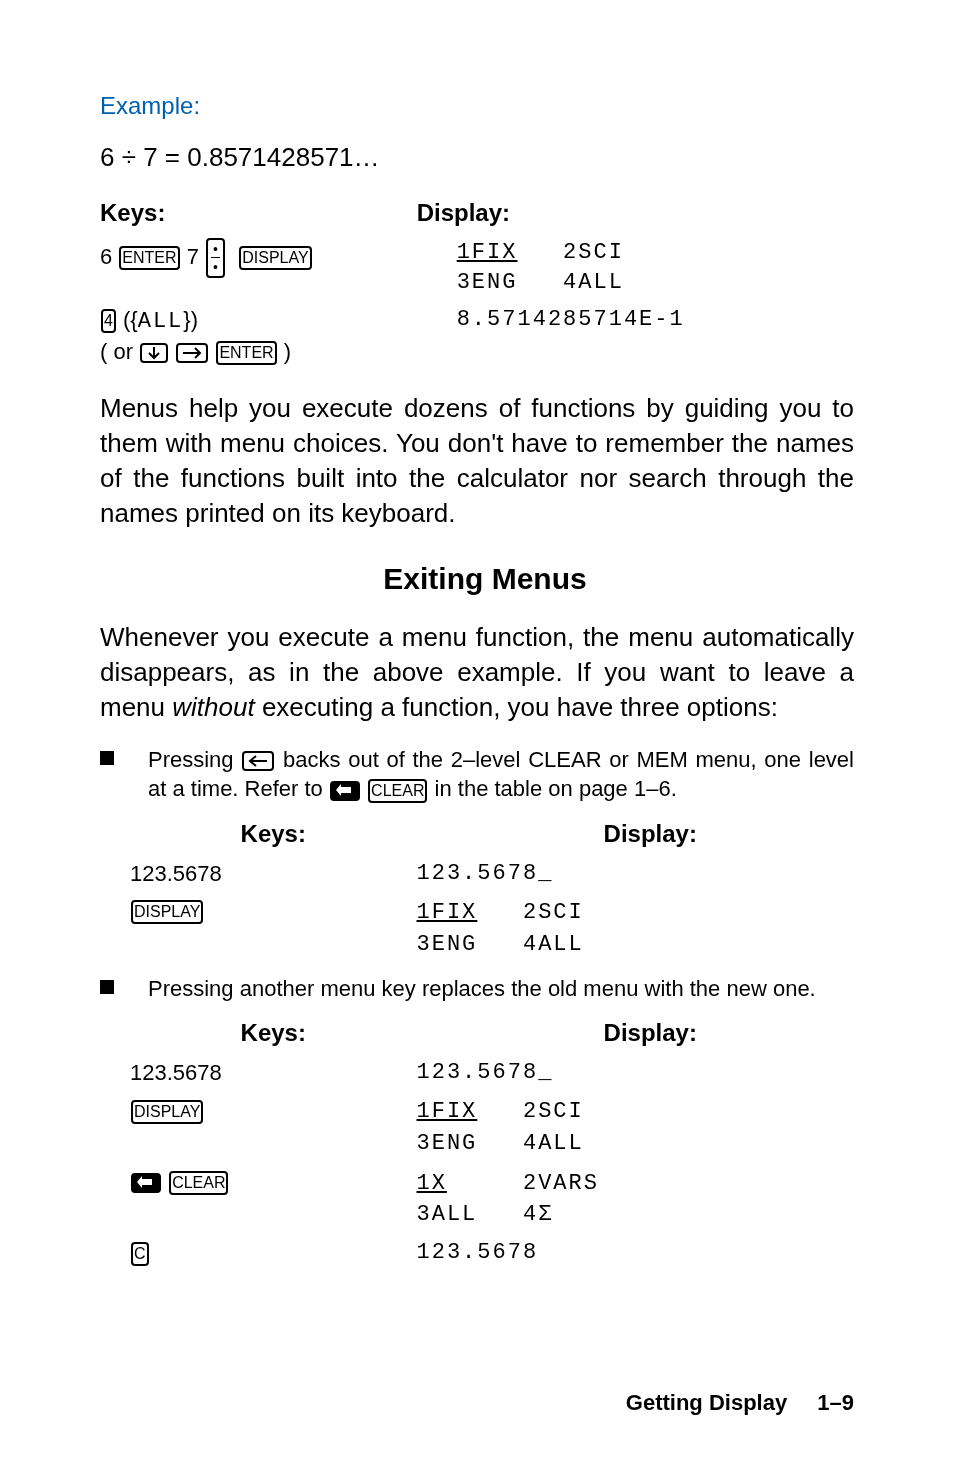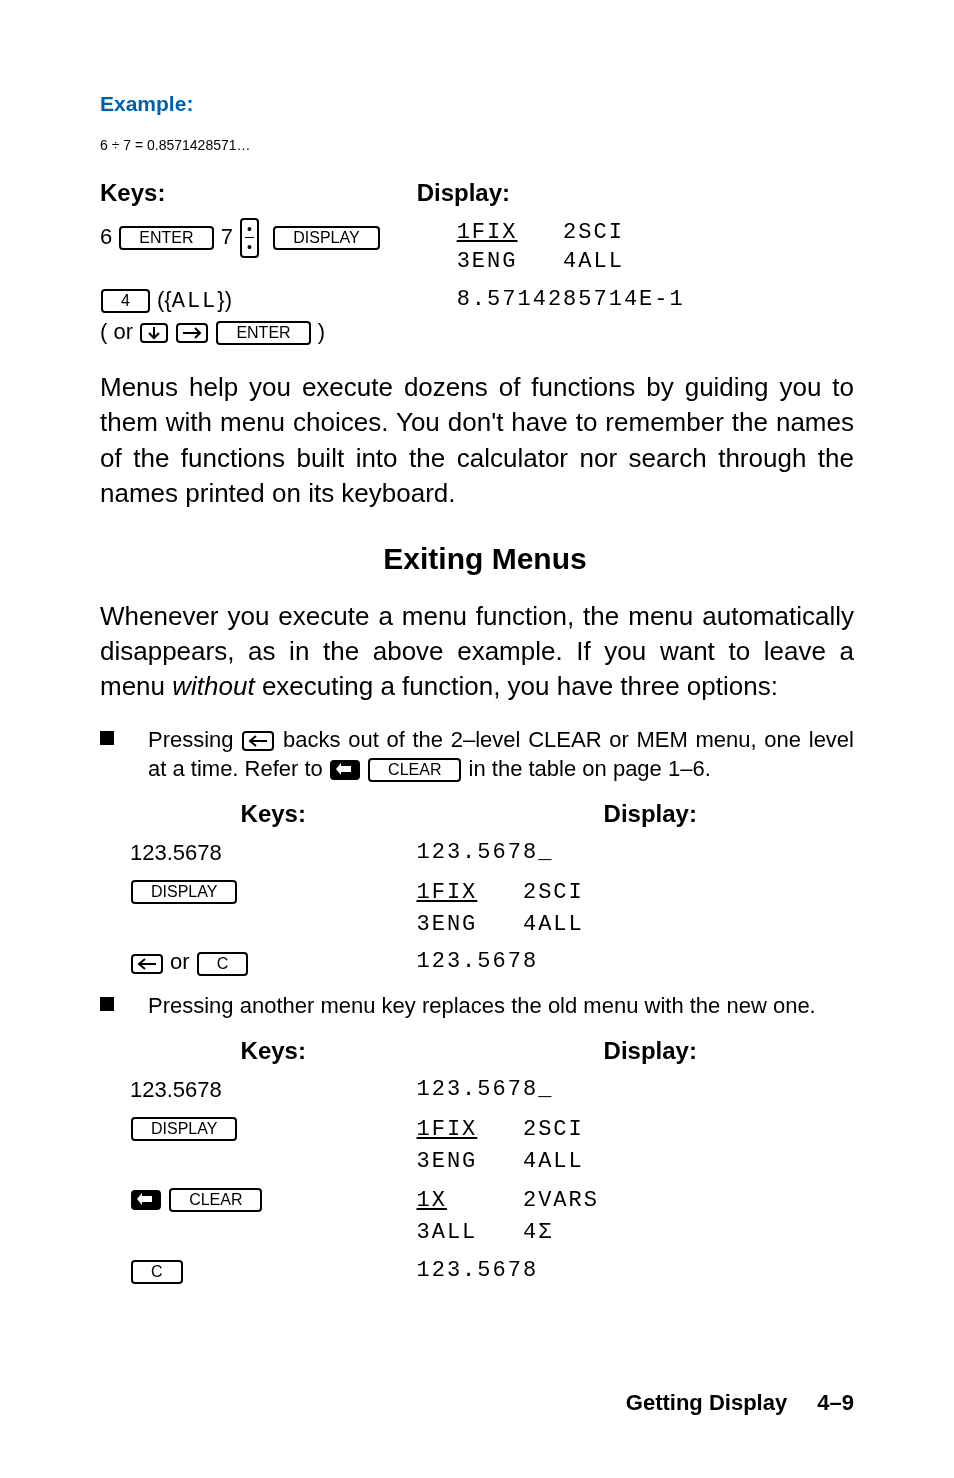--- a/index.html
+++ b/index.html
@@ -14,26 +14,26 @@
     font-family: Arial, Helvetica, sans-serif;
     font-size: 22px;
     color: #000;
     line-height: 1.35;
     box-sizing: border-box;
     padding: 90px 100px 60px 100px;
     position: relative;
   }
   .example-heading {
     color: #0060b0;
-    font-weight: bold;
-    font-size: 21px;
+    font-weight: normal;
+    font-size: 24px;
     margin-bottom: 18px;
   }
   .equation {
-    font-size: 14px;
+    font-size: 26px;
     margin-bottom: 18px;
   }
   .tbl {
     width: 100%;
     border-collapse: collapse;
   }
   .tbl td {
     vertical-align: top;
     padding: 4px 0;
   }
@@ -52,21 +52,21 @@
   }
   .seg-indent {
     padding-left: 40px;
     display: block;
   }
   .underline { text-decoration: underline; }
   .keycap {
     display: inline-block;
     border: 2px solid #000;
     border-radius: 4px;
-    padding: 0 18px;
+    padding: 0 1px;
     font-size: 16px;
     line-height: 20px;
     vertical-align: middle;
     background: #fff;
     margin: 0 1px;
     font-weight: normal;
     font-family: Arial, Helvetica, sans-serif;
   }
   .keycap-dark {
     background: #000;
@@ -214,29 +214,20 @@
   </tr>
   <tr>
     <td class="col-keys">
       <span class="keycap">DISPLAY</span>
     </td>
     <td class="col-disp">
       <span class="seg"><span class="underline">1FIX</span>   <span>2SCI</span></span><br>
       <span class="seg"><span>3ENG</span>   <span>4ALL</span></span>
     </td>
   </tr>
-  <tr>
-    <td class="col-keys nowrap">
-      <span class="keycap keycap-svg"><svg width="22" height="14" viewBox="0 0 22 14">
-              <line x1="4" y1="7" x2="20" y2="7" stroke="#000" stroke-width="2"></line>
-              <polyline points="9,2 3,7 9,12" fill="none" stroke="#000" stroke-width="2"></polyline>
-            </svg></span><span> or </span><span class="keycap">C</span>
-    </td>
-    <td class="col-disp seg">123.5678</td>
-  </tr>
 </tbody>
   </table>
 
 <ul class="square">
   <li>Pressing another menu key replaces the old menu with the new one.</li>
 </ul>
 
 <table class="tbl inner-tbl">
   <tbody>
       <tr>
@@ -271,14 +262,14 @@
     <td class="col-keys">
       <span class="keycap">C</span>
     </td>
     <td class="col-disp seg">123.5678</td>
   </tr>
 </tbody>
   </table>
 
 <div class="footer">
   <span class="gs">Getting Display</span>
-  <span class="pn">4–9</span>
+  <span class="pn">1–9</span>
 </div>
 
 </body></html>

